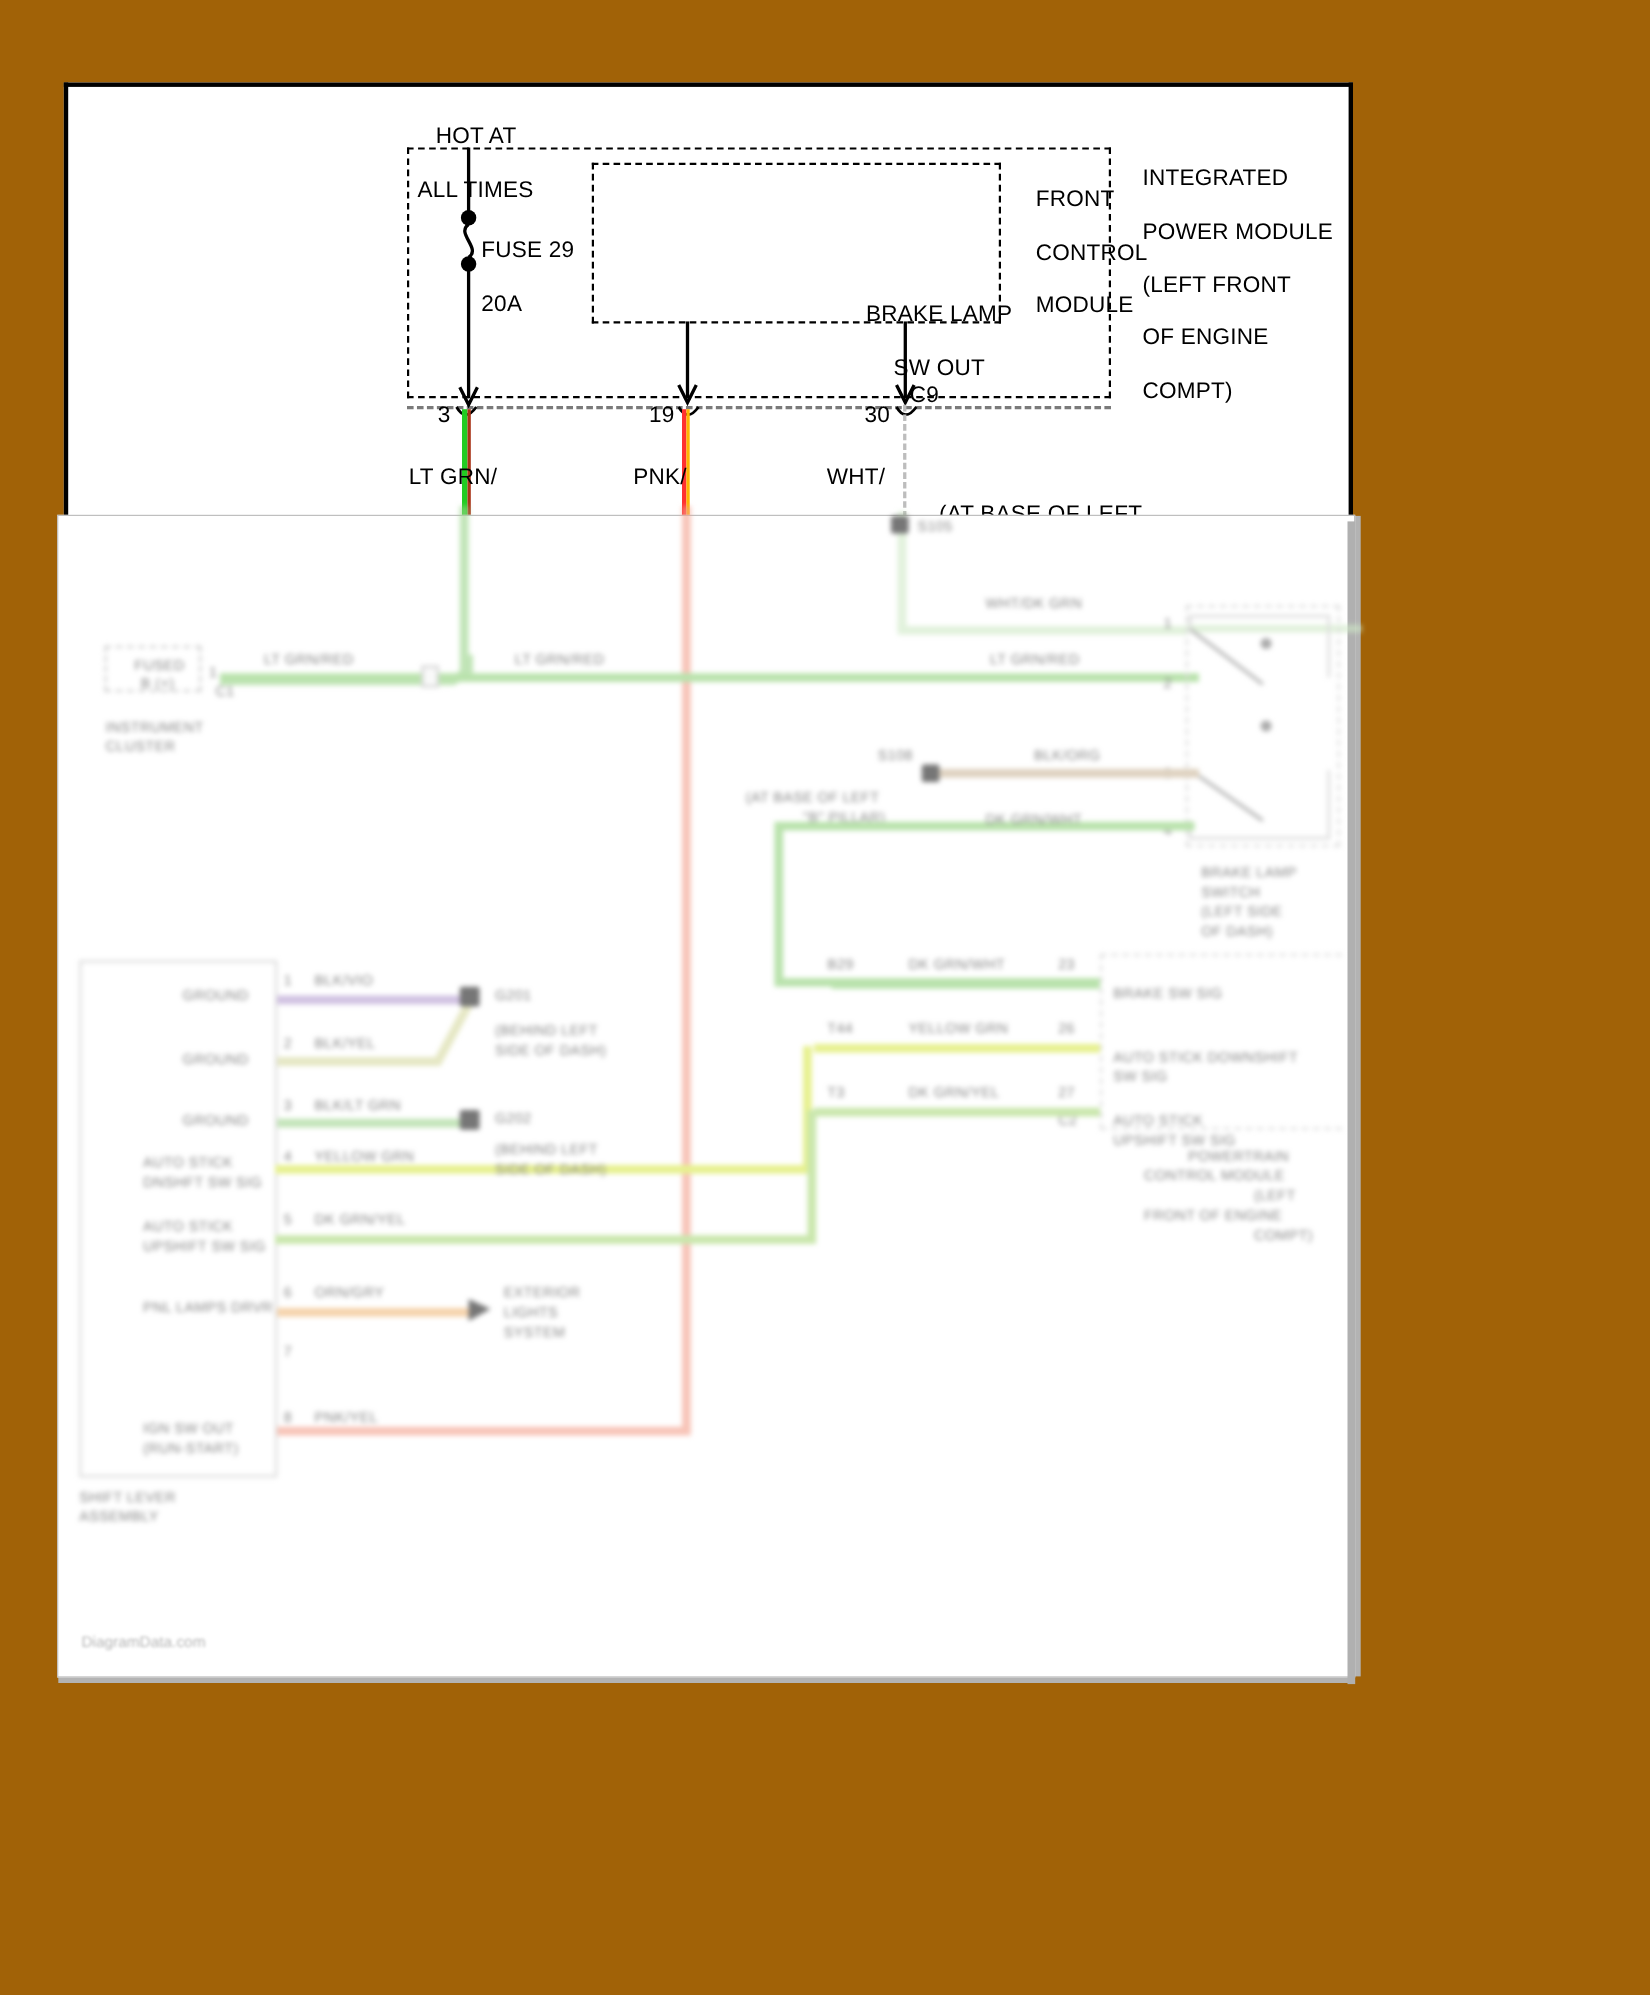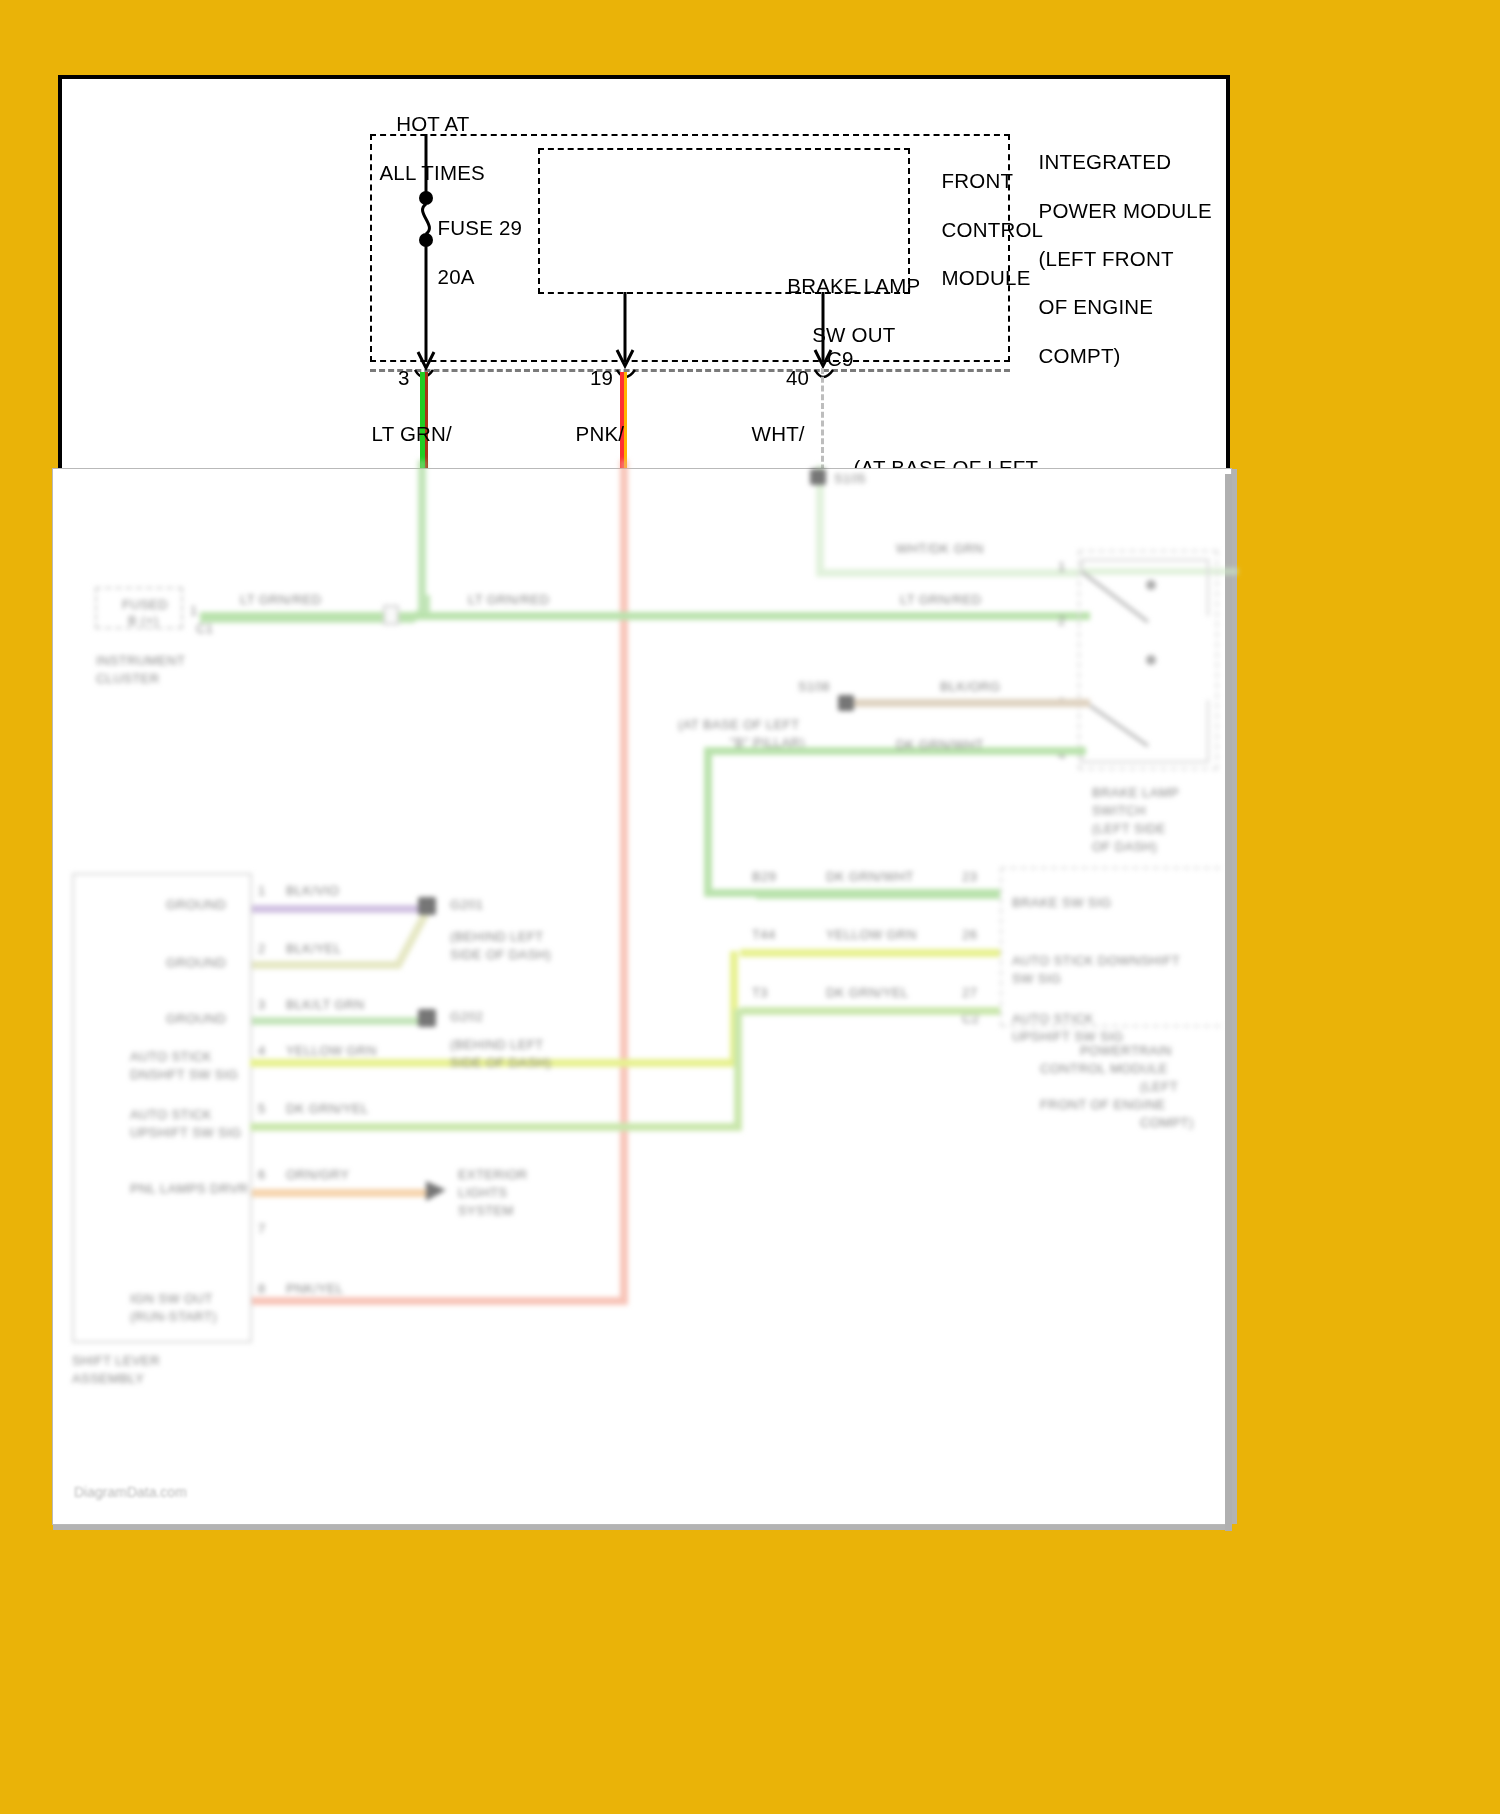--- a/index.html
+++ b/index.html
@@ -1,17 +1,17 @@
 <!DOCTYPE html>
 <html><head>
 <meta charset="utf-8">
 <style>
   html,body{margin:0;padding:0;background:#ffffff;}
   body{font-family:"Liberation Sans",sans-serif;}
-  #page{position:relative;width:1500px;height:1814px;background:#eab308;overflow:hidden;}
+  #page{position:relative;width:1500px;height:1814px;background:#a16207;overflow:hidden;}
 
   
   .abs{position:absolute;}
   .txt{position:absolute;font-family:"Liberation Sans",sans-serif;color:#000;white-space:pre;line-height:1.18;}
   .sharp{font-size:20.5px;letter-spacing:.2px;}
   .ctr{text-align:center;}
 
   
   #outer-black{position:absolute;left:58px;top:75px;width:1172px;height:394px;border:4px solid #000;border-bottom:none;box-sizing:border-box;background:#fff;}
   #lower-pane{position:absolute;left:52px;top:468px;width:1180px;height:1057px;background:#ffffff;
@@ -97,21 +97,21 @@
     <path d="M17 58 L25 74 L33 58" stroke="#000" stroke-width="3" fill="none"></path>
   </svg>
 
   <svg class="abs" style="left:360px;top:360px;width:520px;height:30px;">
     <path d="M55 10 q8 14 18 0" stroke="#000" stroke-width="2.5" fill="none"></path>
     <path d="M257 10 q8 14 18 0" stroke="#000" stroke-width="2.5" fill="none"></path>
     <path d="M455 10 q8 14 18 0" stroke="#000" stroke-width="2.5" fill="none"></path>
   </svg>
   <div class="txt sharp" style="left:398px;top:366px;">3</div>
   <div class="txt sharp" style="left:590px;top:366px;">19</div>
-  <div class="txt sharp" style="left:786px;top:366px;">40</div>
+  <div class="txt sharp" style="left:786px;top:366px;">30</div>
   <div class="txt sharp" style="left:827px;top:347px;">C9</div>
 
   <div class="abs" style="left:821px;top:368px;width:0;height:120px;border-left:3px dashed #bdbdbd;"></div>
 
   <div class="wire" style="left:420px;top:372px;width:5px;height:108px;background:#22cc22;"></div>
   <div class="wire" style="left:425px;top:372px;width:3px;height:108px;background:#a83418;"></div>
   <div class="txt sharp" style="left:348px;top:398px;text-align:right;width:70px;">
     <span>LT GRN/</span><br>
     <span>RED</span>
   </div>

